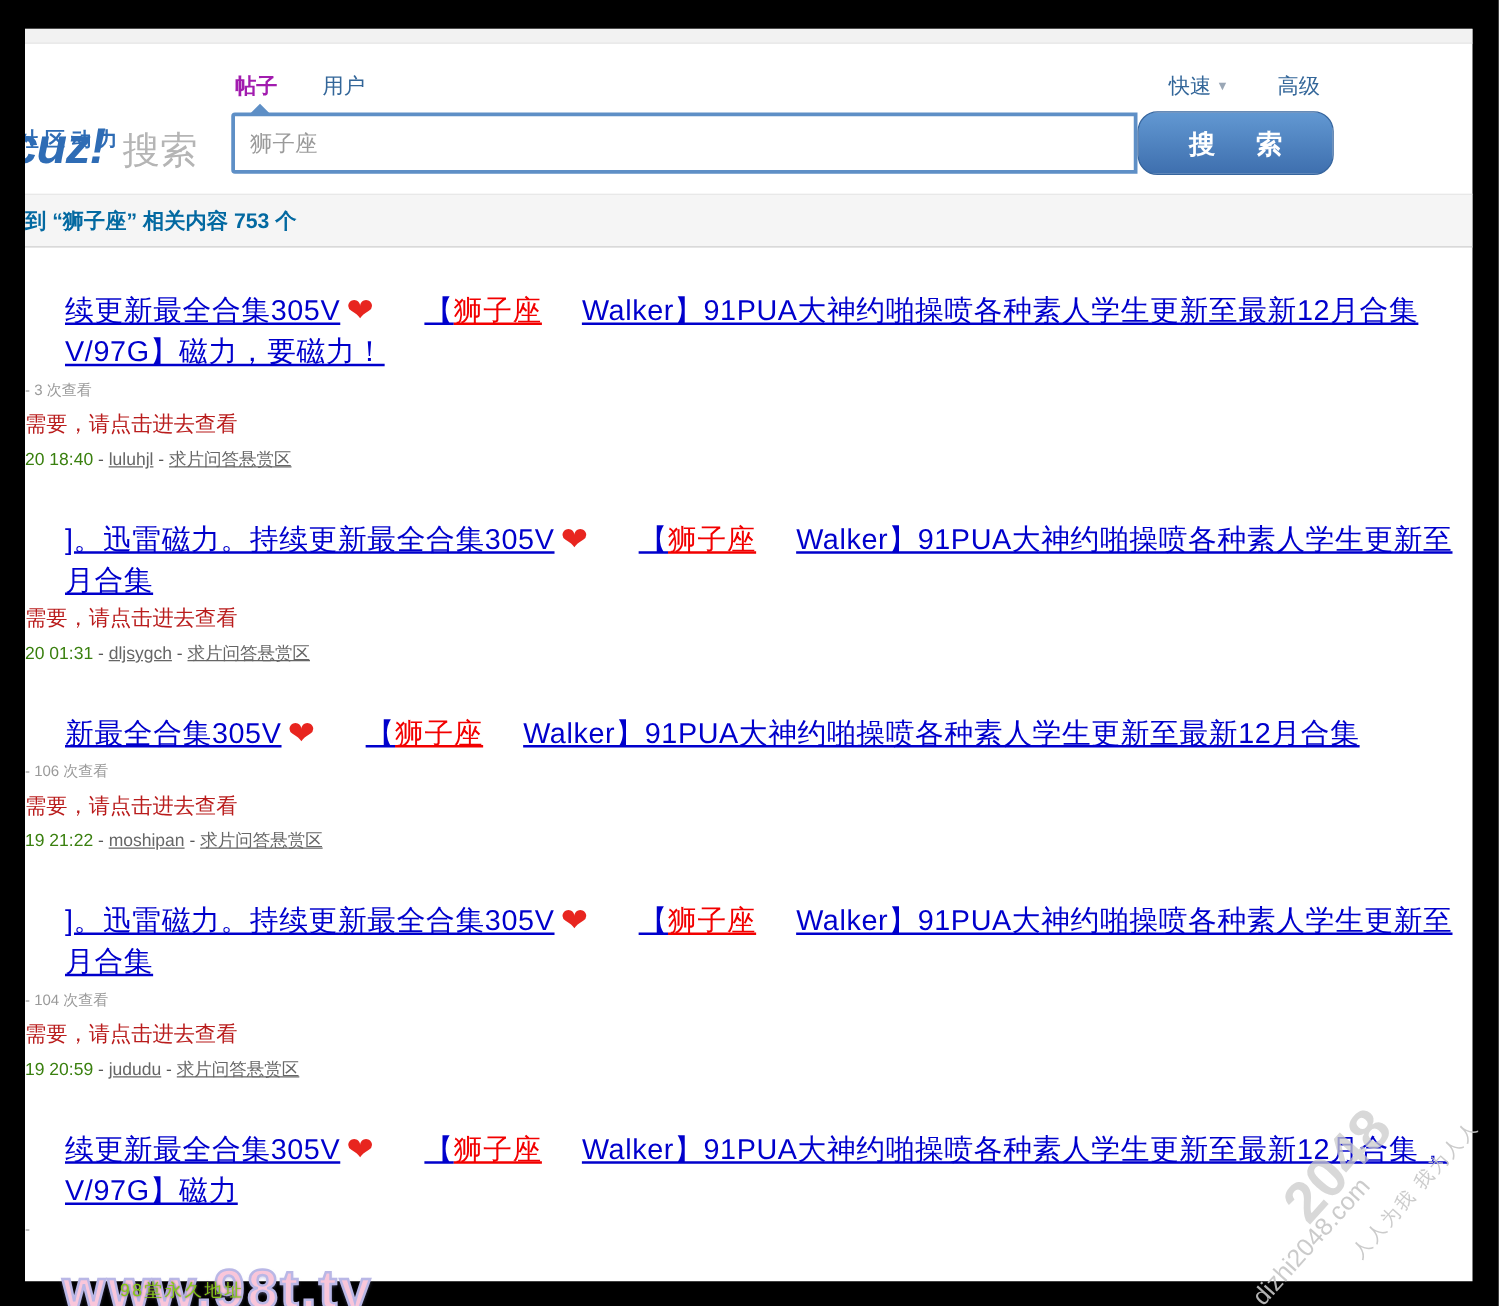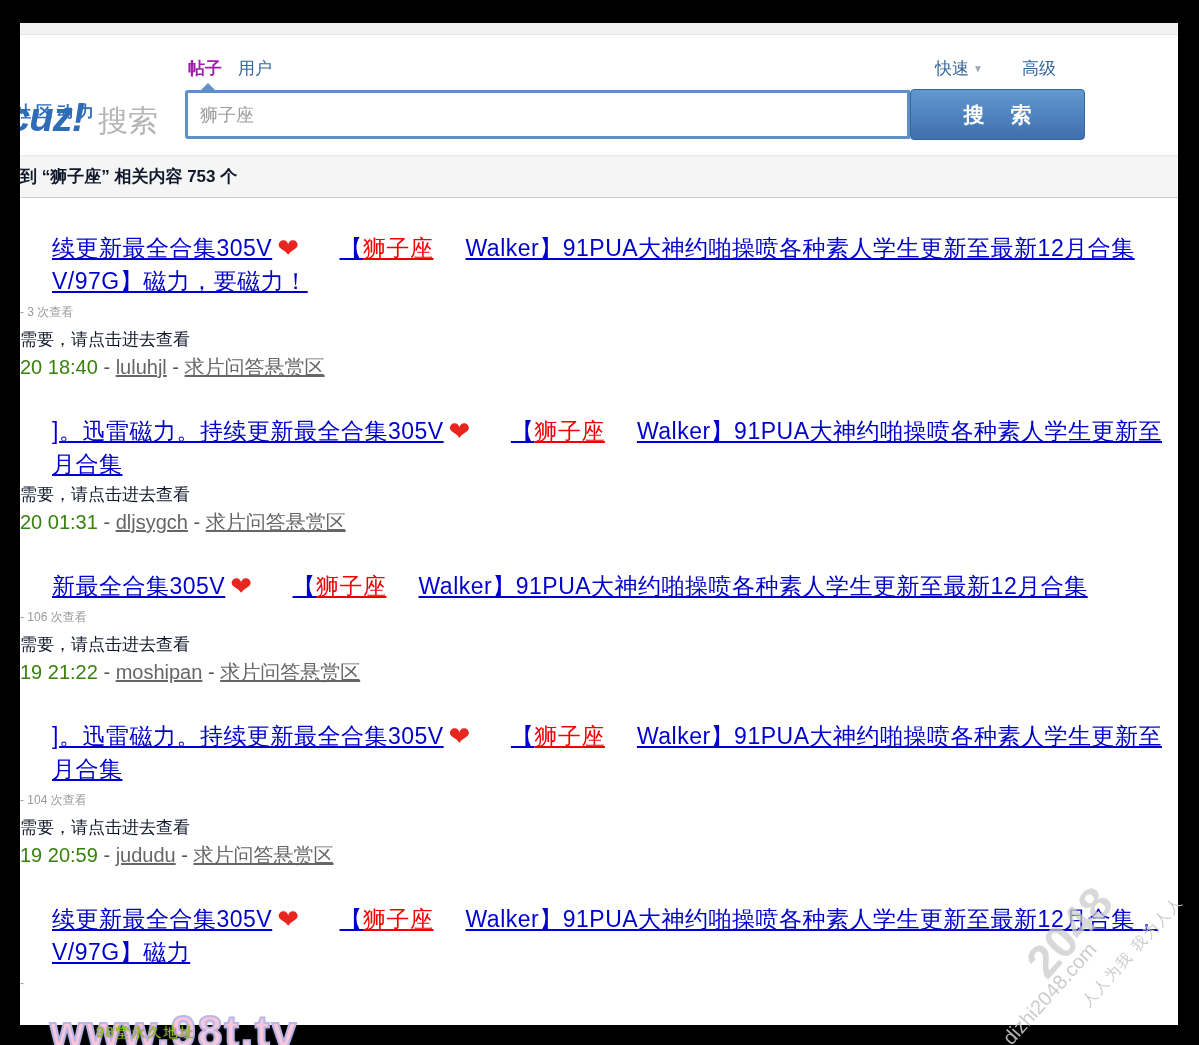--- a/index.html
+++ b/index.html
@@ -27,70 +27,70 @@
   .logo-main { position:absolute; left:-12px; top:72px; white-space:nowrap; }
   .logo-main .logo-word {
     font-size:40px; font-weight:bold; font-style:italic; color:#2e6cb5;
     letter-spacing:-1px;
   }
   .logo-main .logo-suffix {
     font-size:30px; color:#b5b5b5; margin-left:14px; font-style:normal;
   }
   .tab { position:absolute; top:34px; font-size:17px; cursor:pointer; text-decoration:none; }
   .tab-posts { left:168px; color:#a21caf; font-weight:bold; }
-  .tab-users { left:218px; color:#336699; }
+  .tab-users { left:238px; color:#336699; }
   .tab-pointer {
     position:absolute; left:180px; top:60px;
     width:0; height:0;
     border-left:8px solid transparent; border-right:8px solid transparent;
     border-bottom:8px solid #5e8fc6;
   }
   .search-input {
     position:absolute; left:165px; top:67px;
     width:725px; height:49px;
     border:3px solid #5e8fc6; border-radius:3px 0 0 3px;
     padding:0 12px; font-size:18px; color:#9a9a9a; outline:none;
     font-family:inherit;
   }
   .search-btn {
     position:absolute; left:890px; top:66px;
-    width:175px; height:51px;
-    border:1px solid #36659e; border-radius:4px;
+    width:157px; height:51px;
+    border:1px solid #36659e; border-radius:16px;
     background:linear-gradient(#6298d2,#3e6fae);
     color:#fff; font-size:21px; font-weight:bold; letter-spacing:10px;
-    text-indent:10px; cursor:pointer; font-family:Liberation Sans, sans-serif;
+    text-indent:10px; cursor:pointer; font-family:Liberation Mono, monospace;
   }
   .quick-link { position:absolute; left:915px; top:34px; font-size:17px; color:#336699; text-decoration:none; white-space:nowrap; }
   .quick-caret { font-size:10px; color:#9aa7b6; margin-left:4px; vertical-align:2px; }
   .adv-link { position:absolute; left:1002px; top:34px; font-size:17px; color:#336699; text-decoration:none; }
 
   
   .result-bar {
     position:absolute; left:0; top:132px; width:1158px; height:43px;
     background:#f5f5f5; border-top:1px solid #e8e8e8; border-bottom:1px solid #cfcfcf;
-    font-size:17px; font-weight:bold; color:#0f172a; line-height:41px;
+    font-size:17px; font-weight:bold; color:#0369a1; line-height:41px;
     white-space:nowrap;
   }
 
   
   .results { position:absolute; left:0; top:209px; width:1158px; }
   .result { margin-bottom:34px; }
   .title-line {
     font-size:23px; line-height:33px; letter-spacing:0.5px;
     white-space:nowrap; cursor:pointer;
   }
   .title-line .seg { color:#0000cc; text-decoration:underline;margin-left:32px; }
   .title-line .hl  { color:#f20000; text-decoration:underline; }
   .title-line .heart {
     color:#e8251f; font-size:26px; text-decoration:none;
     margin:0 8px 0 5px; vertical-align:-1px;
   }
   .views { font-size:12px; color:#9a9a9a; line-height:28px; white-space:nowrap; }
-  .snippet { font-size:17px; color:#0f172a; line-height:27px; white-space:nowrap; }
-  .foot { font-size:20px; line-height:28px; white-space:nowrap; }
+  .snippet { font-size:17px; color:#b91c1c; line-height:27px; white-space:nowrap; }
+  .foot { font-size:14px; line-height:28px; white-space:nowrap; }
   .foot .date { color:#3a800f; }
   .foot .dash { color:#555; }
   .foot a { color:#666; text-decoration:underline; cursor:pointer; }
 
   
   .wm { position:absolute; z-index:50; pointer-events:none; white-space:nowrap; }
   .wm-98t {
     left:50px; top:976px;
     font-size:44px; font-weight:bold; letter-spacing:2px;
     color:#f9c6da;

